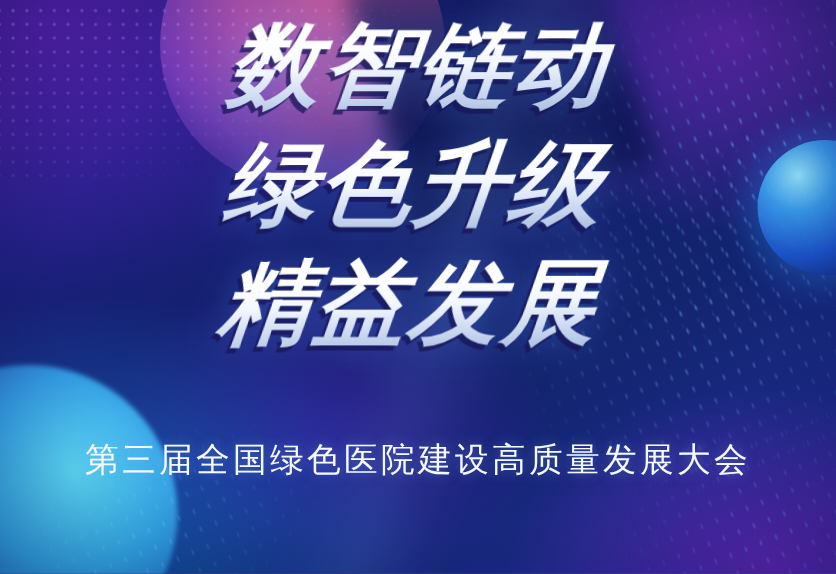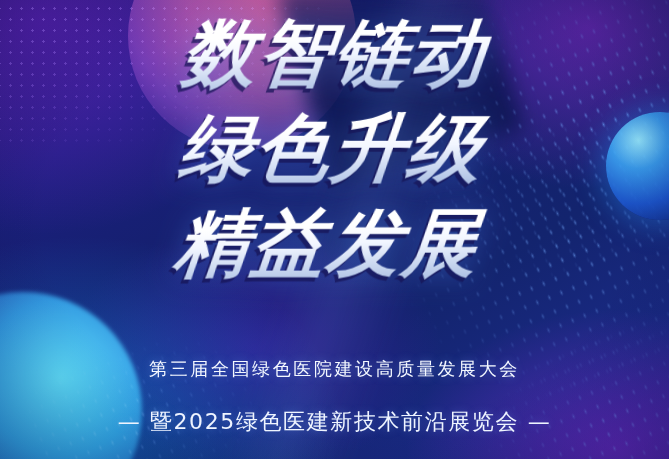--- a/index.html
+++ b/index.html
@@ -137,21 +137,21 @@
 
   
   .subtitle-block{
     position:absolute;
     left:0;right:0;top:352px;
     text-align:center;
   }
   .subtitle-main{
     display:block;
     font-family:"DejaVu Sans","Liberation Sans",sans-serif;
-    font-size:18px;
+    font-size:27px;
     line-height:34px;
     font-weight:400;
     letter-spacing:2.6px;
     color:#f4f8ff;
     text-shadow:0 0 10px rgba(110,170,255,0.45);
     white-space:nowrap;
   }
   .subtitle-sub{
     display:block;
     margin-top:22px;
@@ -189,16 +189,15 @@
   <div class="deco vignette"></div>
 
   <div class="headline">
     <span class="headline-line l1">数智链动</span>
     <span class="headline-line l2">绿色升级</span>
     <span class="headline-line l3">精益发展</span>
   </div>
 
   <div class="subtitle-block">
     <span class="subtitle-main">第三届全国绿色医院建设高质量发展大会</span>
-    <span class="subtitle-sub">— 暨2025绿色医建新技术前沿展览会 —</span>
   </div>
 
 </div>
 
 </body></html>

